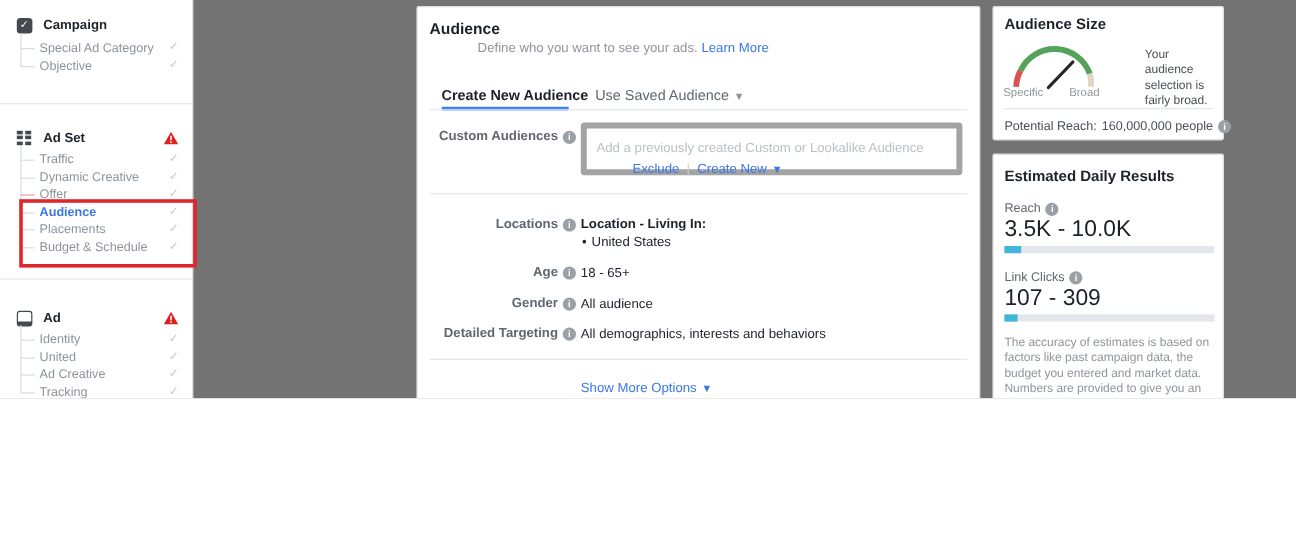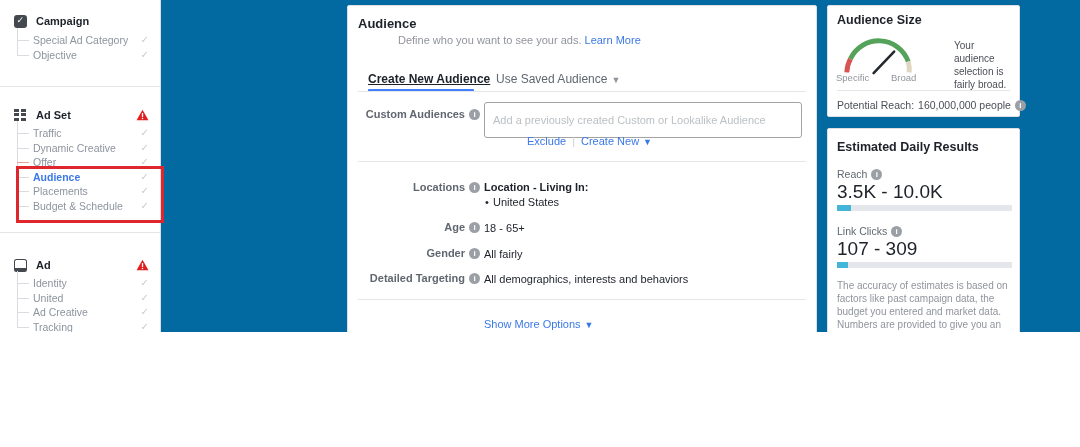--- a/index.html
+++ b/index.html
@@ -1,17 +1,17 @@
 <!DOCTYPE html>
 <html style="--accent_blue: #3b78e7; --tab_underline: #4080ff; --warning_red: #e02020; --annotation_red: #e0262d; --bar_blue: #41b6d9; --gauge_red: #d75452; --gauge_green: #55a25a; --gauge_tan: #dfd6c2;"><head>
 <meta charset="utf-8">
 <style>
   html,body{margin:0;padding:0;}
   body{font-family:"Liberation Sans","DejaVu Sans",sans-serif;}
-  .stage{position:relative;width:1080px;height:332px;background:#0369a1;overflow:hidden;}
+  .stage{position:relative;width:1080px;height:332px;background:#737373;overflow:hidden;}
 
   
   .sidebar{position:absolute;left:0;top:0;width:160px;height:447px;background:#fff;border-right:1px solid #dadde1;}
   .nav-section{position:absolute;left:14px;display:flex;align-items:center;gap:9px;height:16px;}
   .nav-title{font-size:11px;font-weight:bold;color:#1d2129;cursor:pointer;}
   .nav-icon{width:13px;height:13px;flex:0 0 auto;}
   .campaign-icon{background:#444950;border-radius:3px;position:relative;}
   .campaign-icon::after{content:"\2713";position:absolute;left:2.5px;top:0.5px;font-size:9px;color:#fff;font-weight:bold;}
   .adset-icon{display:grid;grid-template-columns:5px 5px;grid-template-rows:3px 3px 3px;gap:1.5px;}
   .adset-icon i{background:#444950;}
@@ -33,32 +33,32 @@
   .placements-card{left:347px;top:417px;width:470px;height:60px;}
   .size-card{left:827px;top:5px;width:193px;height:112px;}
   .results-card{left:827px;top:128px;width:193px;height:257px;}
 
   .card-title{position:absolute;left:10px;font-size:13px;font-weight:bold;color:#1d2129;}
   .card-sub{position:absolute;left:10px;font-size:11px;color:#90949c;white-space:nowrap;}
   a.link{color:var(--accent_blue);text-decoration:none;cursor:pointer;}
 
   
   .tab{position:absolute;font-size:12px;cursor:pointer;white-space:nowrap;}
-  .tab.active{font-weight:bold;color:#1d2129;text-decoration:underline;}
+  .tab.active{font-weight:bold;color:#1d2129;}
   .tab.inactive{color:#606770;}
   .tab-underline{position:absolute;left:20px;top:83px;width:106px;height:3px;background:var(--tab_underline);border-radius:1px;}
   .tabs-line{position:absolute;left:10px;right:10px;top:85px;border-top:1px solid #e5e6e9;}
   .caret{font-size:9px;color:#90949c;margin-left:4px;}
   .caret.blue{color:var(--accent_blue);}
 
   
   .flabel{position:absolute;left:0;width:132px;display:flex;justify-content:flex-end;align-items:center;gap:4px;font-size:11px;font-weight:bold;color:#606770;}
   .fvalue{position:absolute;left:136px;font-size:11px;color:#1d2129;}
   .info-icon{display:inline-block;width:11px;height:11px;border-radius:50%;background:#9aa0a6;color:#fff;font-size:8px;line-height:11px;text-align:center;font-style:normal;font-weight:bold;cursor:pointer;flex:0 0 auto;}
-  .aud-input{position:absolute;left:136px;top:96px;width:318px;height:24px;border:1px solid #a3a3a3;border-radius:3px;box-sizing:border-box;font-size:11px;padding:17px 8px;color:#1d2129;font-family:inherit;}
+  .aud-input{position:absolute;left:136px;top:96px;width:318px;height:24px;border:5px solid #a3a3a3;border-radius:3px;box-sizing:border-box;font-size:11px;padding:17px 8px;color:#1d2129;font-family:inherit;}
   .aud-input::placeholder{color:#bcc0c4;}
   .hr{position:absolute;left:10px;right:10px;border-top:1px solid #e5e6e9;}
   .pipe{color:#ccd0d5;margin:0 6px;}
   .bullet-line{margin-top:3px;padding-left:9px;position:relative;color:#1d2129;}
   .bullet-line::before{content:"\2022";position:absolute;left:1px;}
   .save-btn{position:absolute;left:136px;top:356px;height:25px;padding:0 13px;background:#f5f6f7;border:1px solid #1d4ed8;border-radius:2px;font-size:11px;font-weight:bold;color:#4b4f56;font-family:inherit;cursor:pointer;}
 
   
   .gauge-wrap{position:absolute;left:6px;top:22px;width:88px;height:50px;}
   .gauge-label{position:absolute;font-size:9.5px;color:#90949c;text-align:right;}
@@ -216,21 +216,21 @@
     <div class="flabel" style="top:215px;">
       <span>Age</span>
       <i class="info-icon">i</i>
     </div>
     <div class="fvalue" style="top:216px;">18 - 65+</div>
 
     <div class="flabel" style="top:241px;">
       <span>Gender</span>
       <i class="info-icon">i</i>
     </div>
-    <div class="fvalue" style="top:242px;">All fairly</div>
+    <div class="fvalue" style="top:242px;">All audience</div>
 
     <div class="flabel" style="top:266px;">
       <span>Detailed Targeting</span>
       <i class="info-icon">i</i>
     </div>
     <div class="fvalue" style="top:267px;">All demographics, interests and behaviors</div>
 
     <div class="hr" style="top:293px;"></div>
 
     <div class="fvalue" style="top:312px;">

